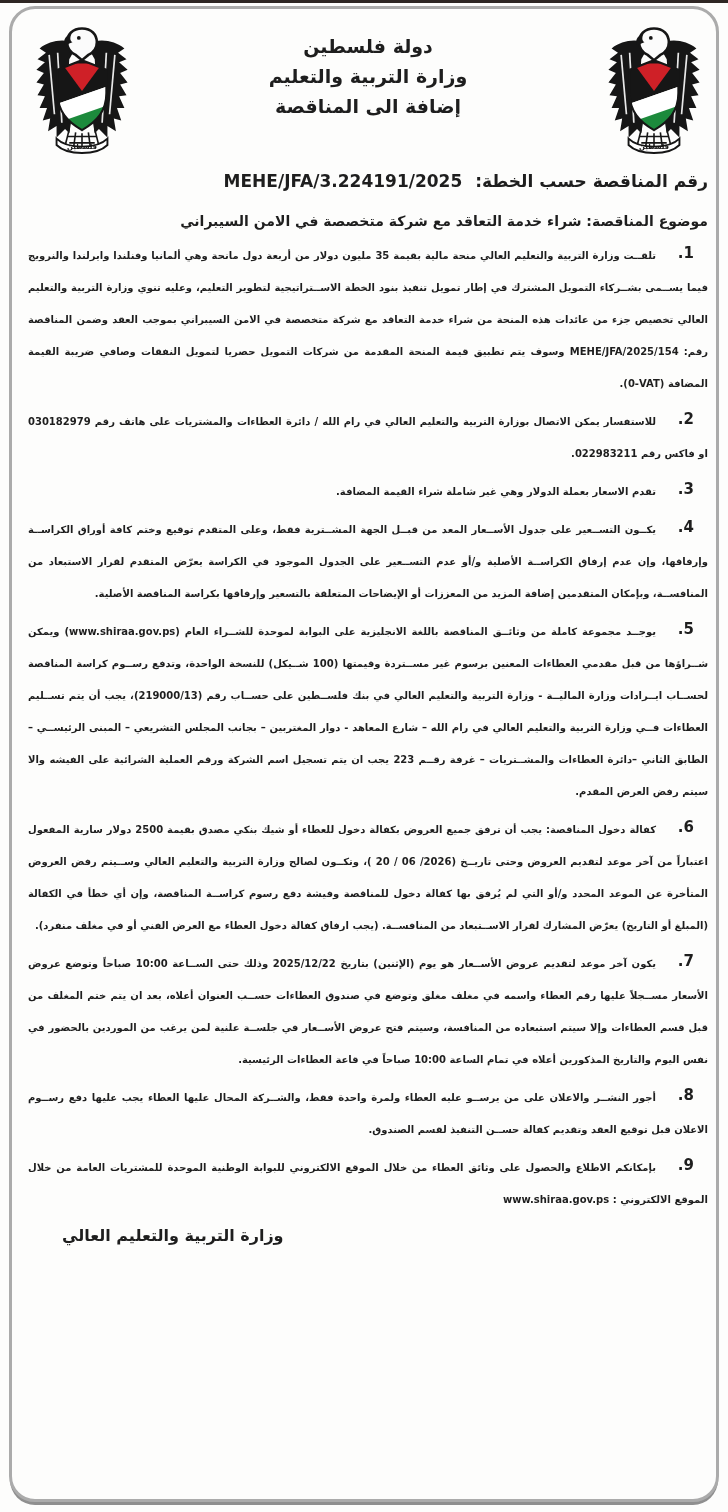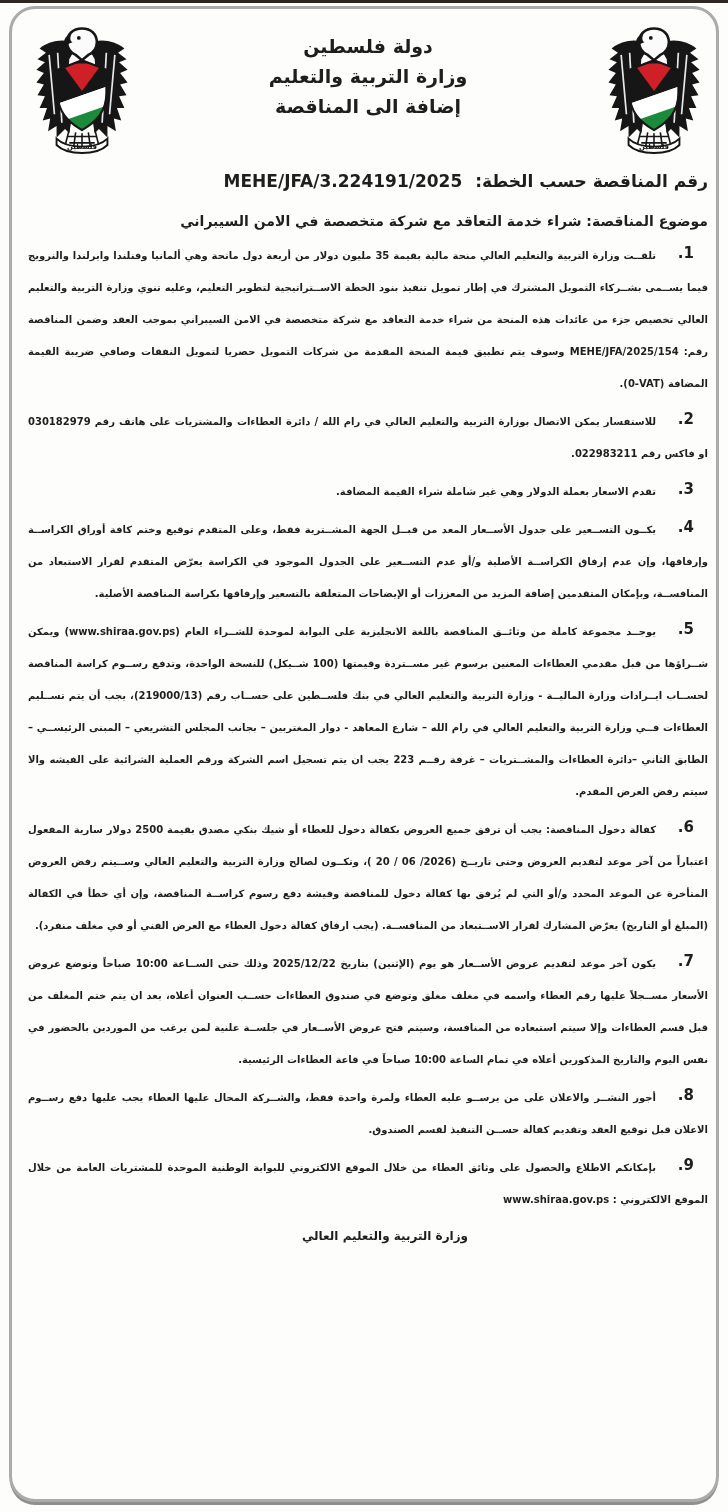--- a/index.html
+++ b/index.html
@@ -46,21 +46,21 @@
   
   .items{margin-top:2px;}
   .item{position:relative;margin-bottom:6px;}
   .item .num{position:absolute;right:14px;top:0;font-size:15px;line-height:26px;}
   .item .txt{
     display:block;
     text-indent:52px;
     text-align:justify;
     font-size:10px;line-height:32px;
   }
-  .footer-sign{margin-top:8px;text-align:center;padding-left:34px;font-size:12px;line-height:24px;}
+  .footer-sign{margin-top:8px;text-align:left;padding-left:34px;font-size:16px;line-height:24px;}
 </style>
 </head>
 <body>
 
 <div class="top-strip"></div>
 
 <div class="sheet">
 
   <div class="masthead">
 

